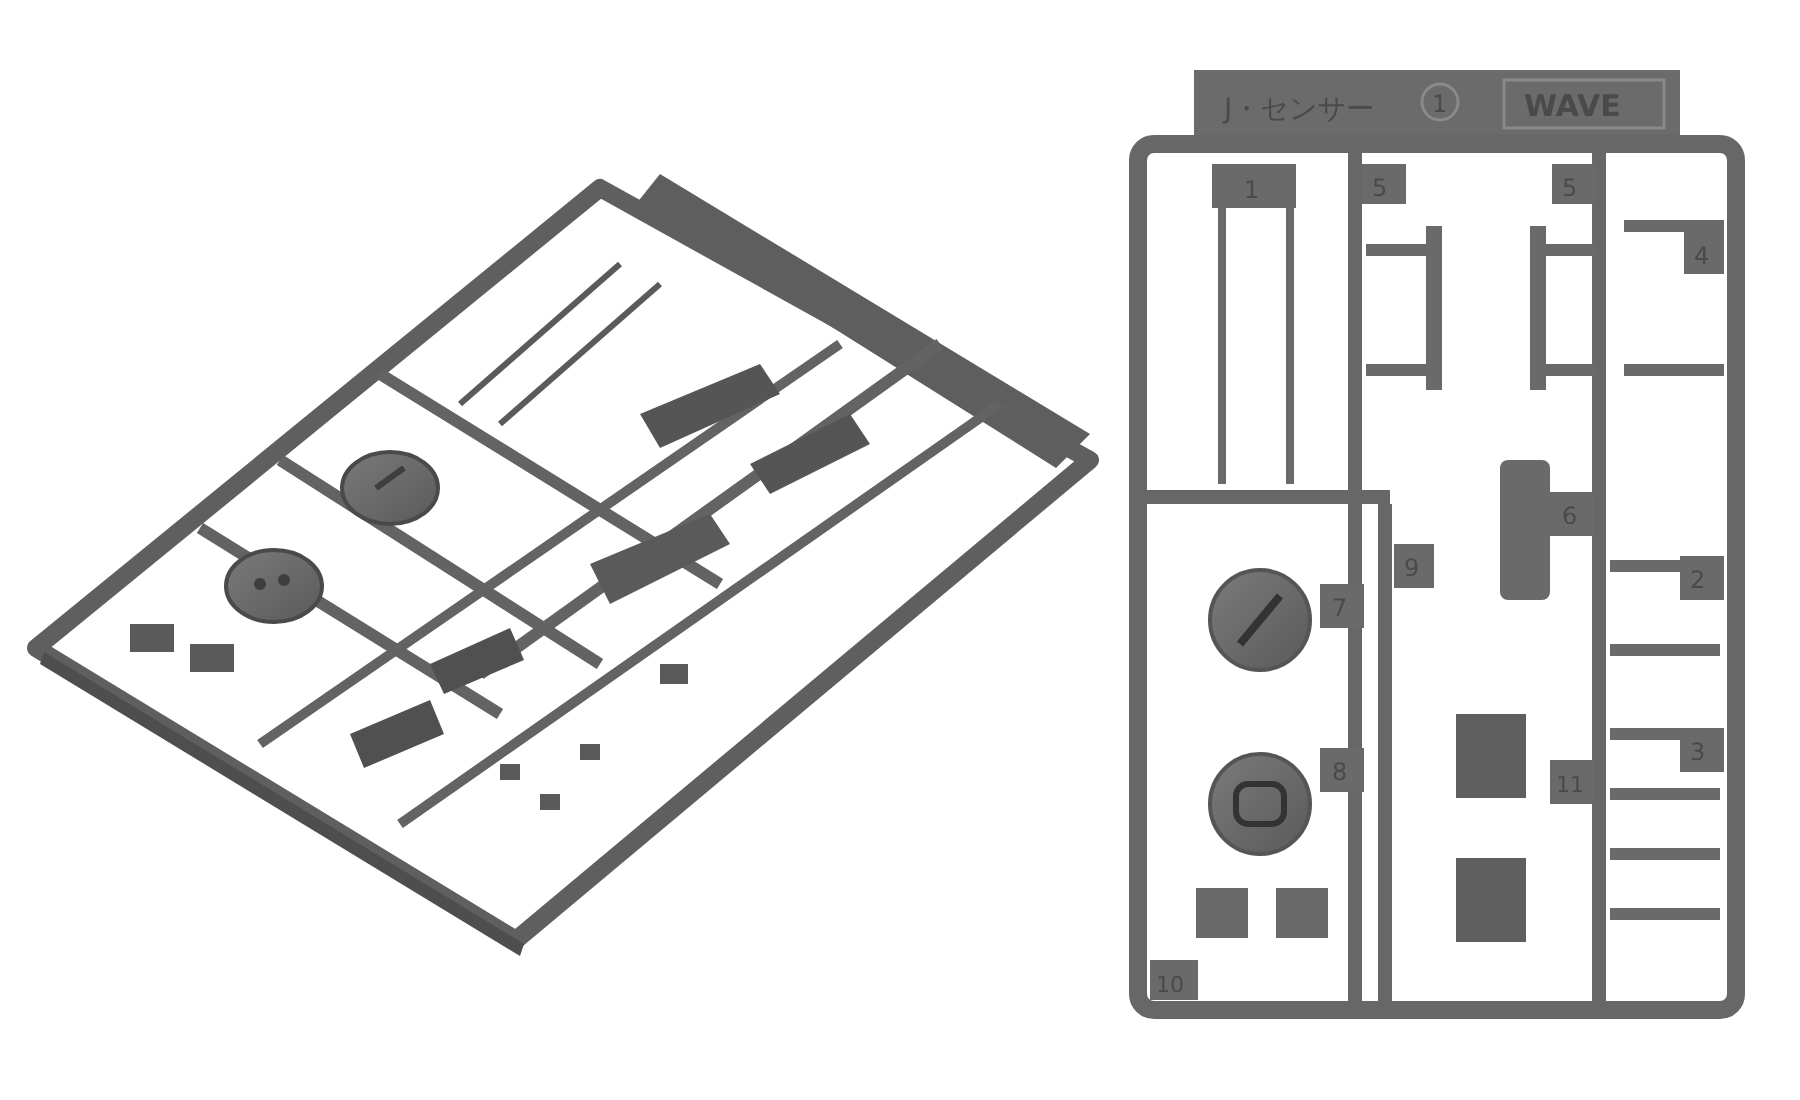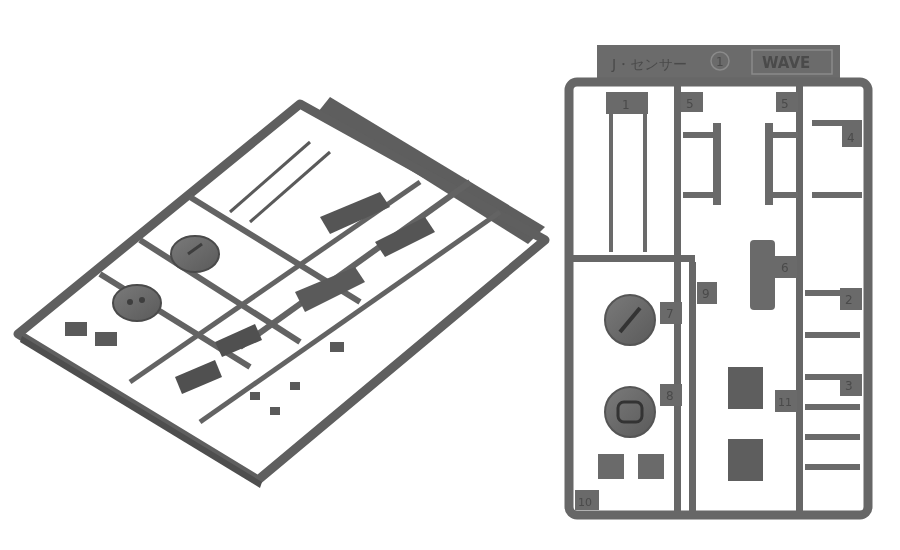--- a/index.html
+++ b/index.html
@@ -1,17 +1,17 @@
 <!DOCTYPE html>
 <html><head>
 <meta charset="utf-8">
 <style>
   html, body { margin:0; padding:0; background:#ffffff; }
   body { width:900px; height:550px; position:relative; overflow:hidden; font-family:"DejaVu Sans", sans-serif; }
-  .scene { position:absolute; left:0; top:12px; width:900px; height:480px;text-decoration:underline; }
+  .scene { position:absolute; left:0; top:2px; width:900px; height:480px;text-decoration:underline; }
   svg { display:block; }
   .lbl { font-family:"DejaVu Sans", sans-serif; fill:#4a4a4a; }
 </style>
 </head>
 <body>
 
 <div class="scene">
 <svg width="900" height="550" viewBox="0 0 900 550" xmlns="http://www.w3.org/2000/svg">
   <defs>
     <linearGradient id="g" x1="0" y1="0" x2="1" y2="1">

